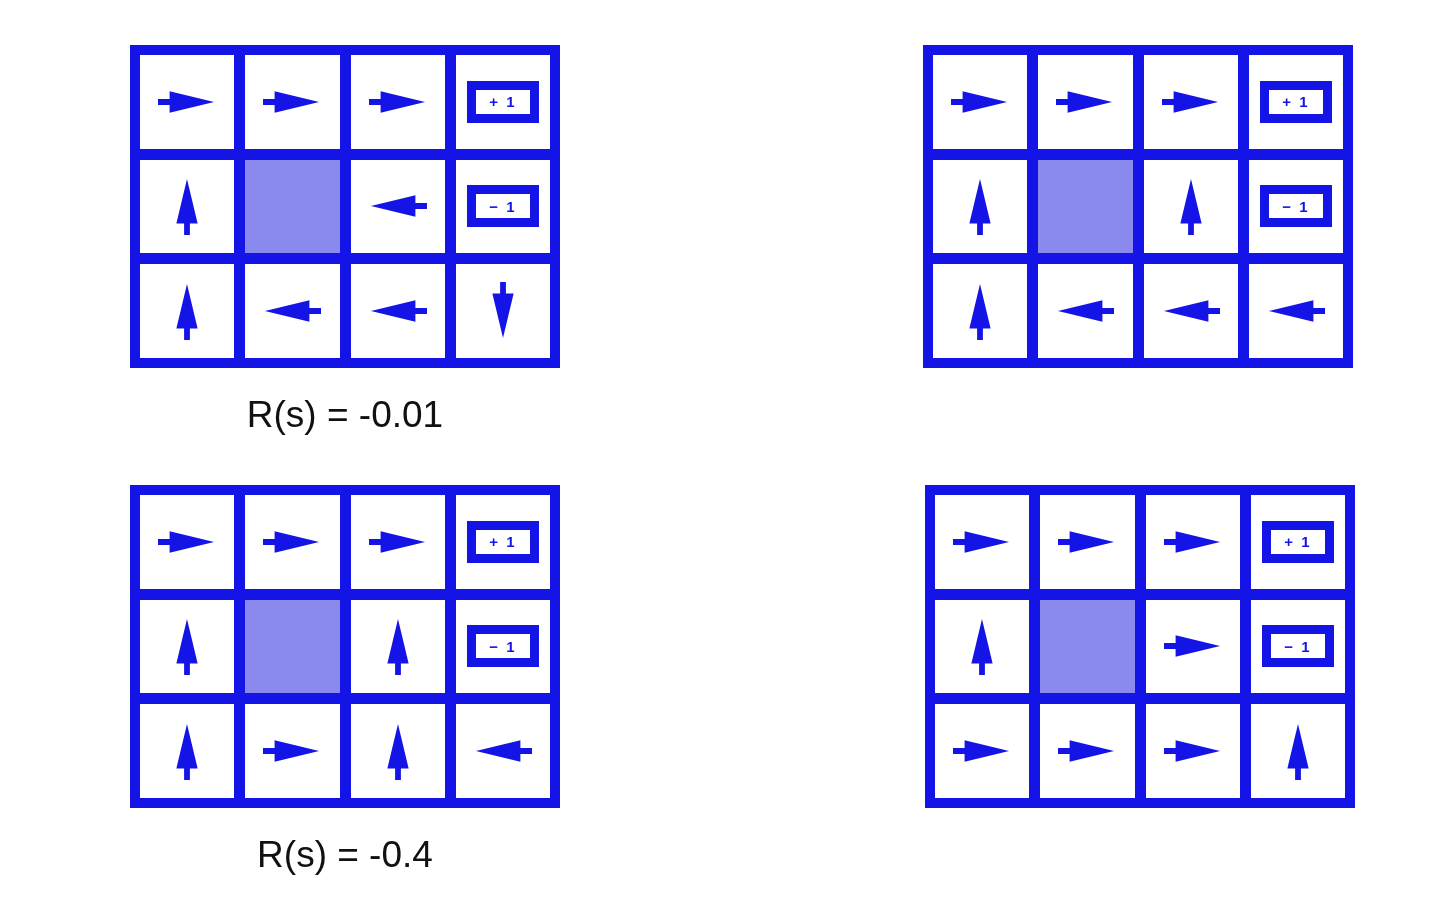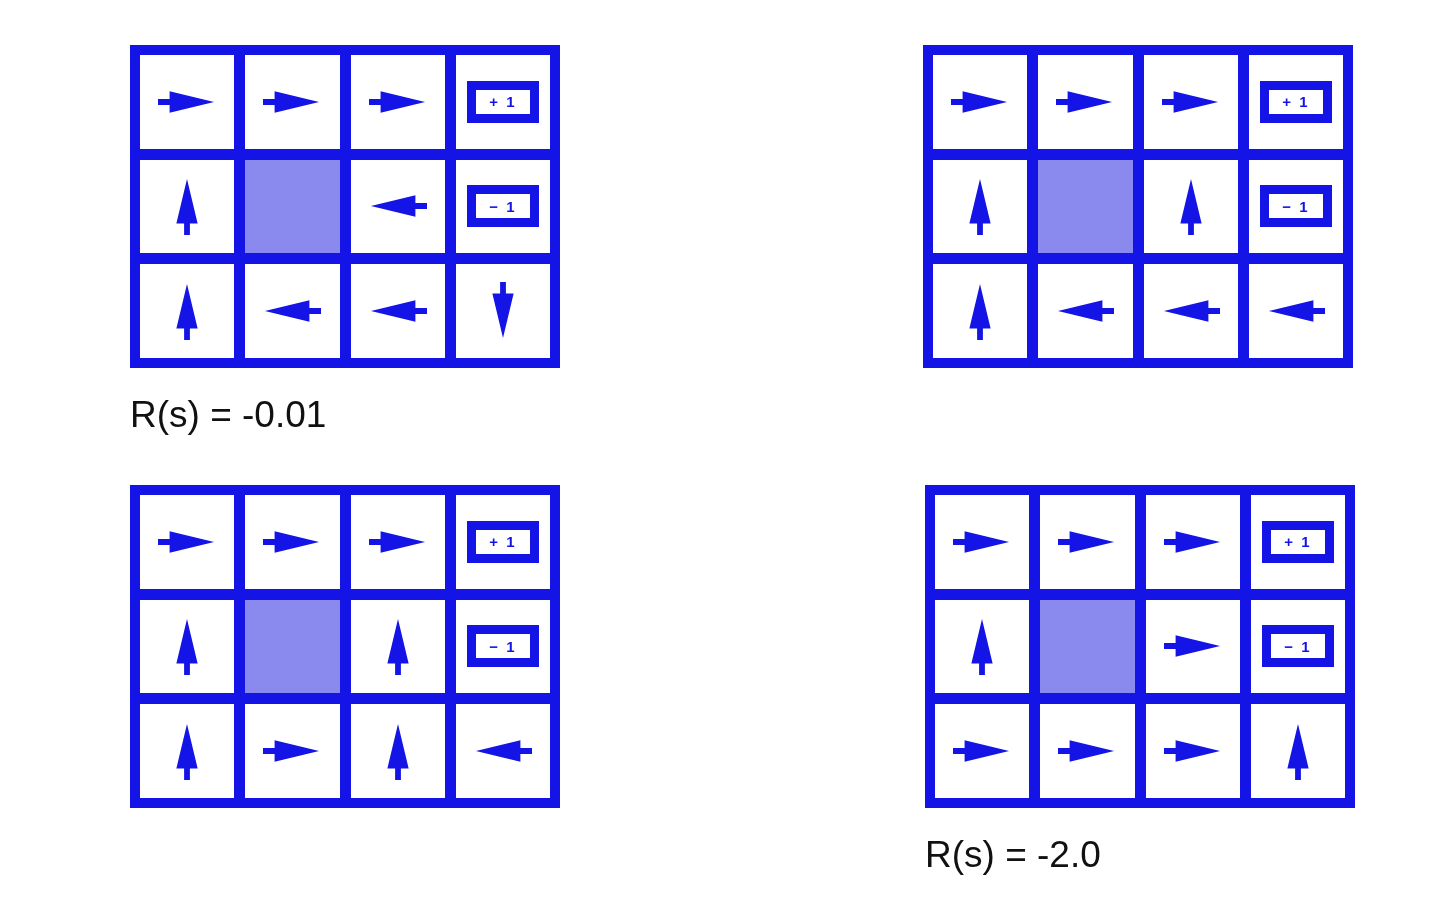--- a/index.html
+++ b/index.html
@@ -54,20 +54,21 @@
     font-weight:bold;
     font-size:15px;
     letter-spacing:2px;
     line-height:1;
     white-space:nowrap;
   }
 
   .grid-label{
     width:430px;
     margin-top:26px;
+    text-align:center;
     font-size:37px;
     color:var(--label);
     letter-spacing:0px;
   }
 </style>
 </head>
 <body>
 
 <div>
 
@@ -246,20 +247,21 @@
           <svg class="arrow dir-up" viewBox="0 0 60 24" width="58" height="24">
             <polygon points="0,9 12,9 12,1 58,12 12,23 12,15 0,15" fill="var(--blue)"></polygon>
           </svg>
         </div>
         <div class="cell">
           <svg class="arrow dir-left" viewBox="0 0 60 24" width="58" height="24">
             <polygon points="0,9 12,9 12,1 58,12 12,23 12,15 0,15" fill="var(--blue)"></polygon>
           </svg>
         </div>
       </div>
+    <div class="grid-label">R(s) = -0.4</div>
   </section>
 
   <section class="panel" id="panel-3">
     <div class="grid">
         <div class="cell">
           <svg class="arrow dir-right" viewBox="0 0 60 24" width="58" height="24">
             <polygon points="0,9 12,9 12,1 58,12 12,23 12,15 0,15" fill="var(--blue)"></polygon>
           </svg>
         </div>
         <div class="cell">
@@ -307,16 +309,15 @@
           <svg class="arrow dir-right" viewBox="0 0 60 24" width="58" height="24">
             <polygon points="0,9 12,9 12,1 58,12 12,23 12,15 0,15" fill="var(--blue)"></polygon>
           </svg>
         </div>
         <div class="cell">
           <svg class="arrow dir-up" viewBox="0 0 60 24" width="58" height="24">
             <polygon points="0,9 12,9 12,1 58,12 12,23 12,15 0,15" fill="var(--blue)"></polygon>
           </svg>
         </div>
       </div>
-    <div class="grid-label">R(s) = -2.0</div>
   </section>
 
 </div>
 
 </body></html>

